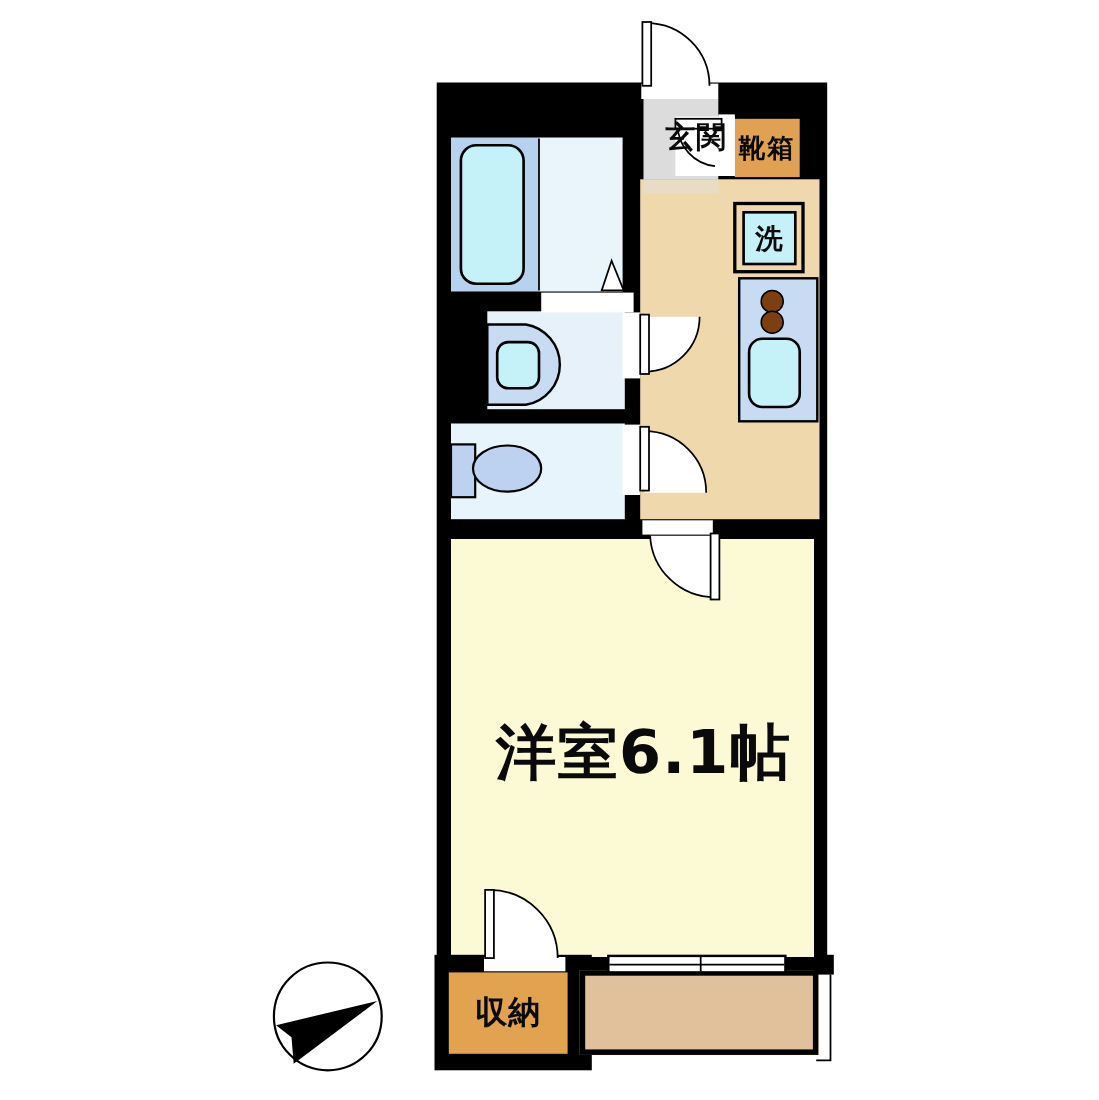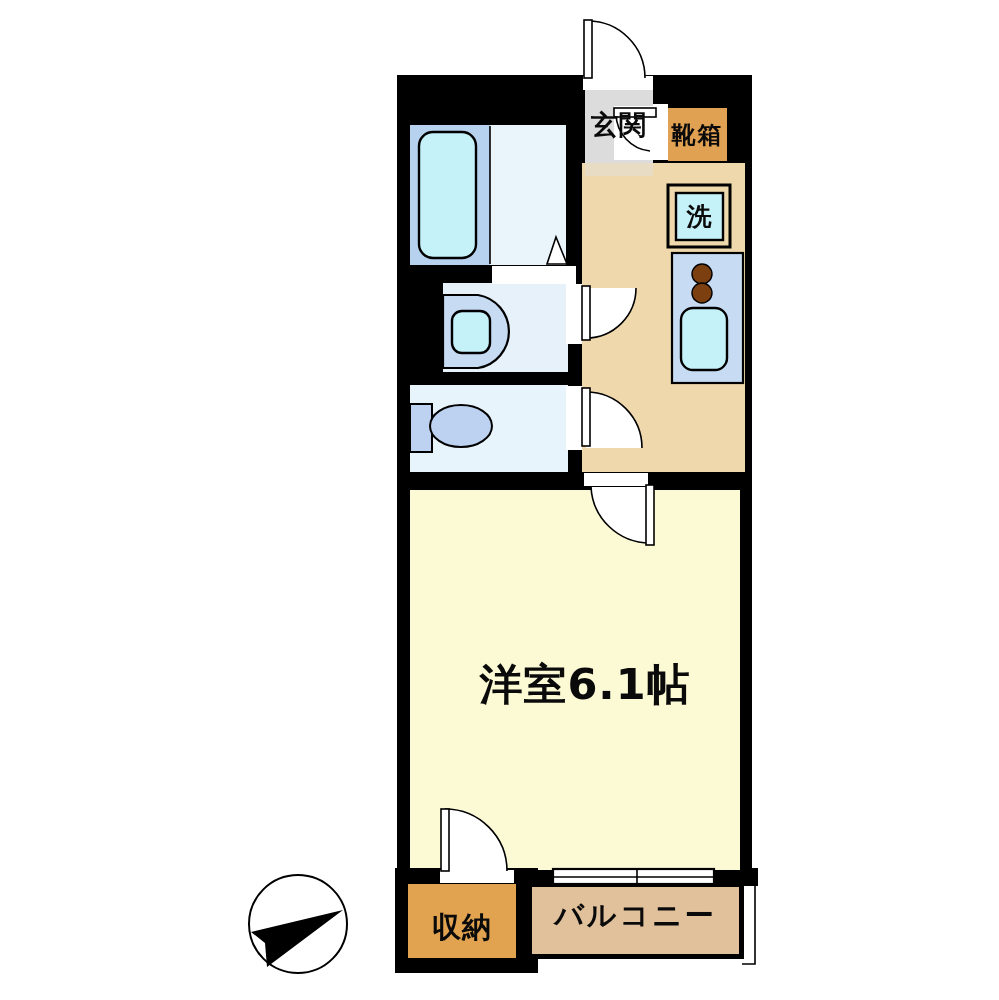--- a/index.html
+++ b/index.html
@@ -99,20 +99,19 @@
     <line class="thin" x1="637" y1="870" x2="637" y2="883"></line>
 
     <polyline class="thin" points="755,886 755,964 742,964"></polyline>
 
     <g>
       <circle cx="298" cy="924" r="49" fill="#ffffff" stroke="#000" stroke-width="2"></circle>
       <polygon points="343,910 251,932 265,943 267,967" fill="#000"></polygon>
     </g>
   </svg>
 
-  <div class="label" style="left:585px;top:95px;width:68px;height:60px;font-size:27px;">玄関</div>
+  <div class="label" style="left:599px;top:95px;width:68px;height:60px;font-size:27px;">玄関</div>
   <div class="label" style="left:668px;top:108px;width:59px;height:53px;font-size:24px;letter-spacing:2px;">靴箱</div>
   <div class="label" style="left:676px;top:193px;width:47px;height:47px;font-size:25px;">洗</div>
-  <div class="label" style="left:420px;top:655px;width:330px;height:60px;font-size:43px;letter-spacing:1px;">洋室6.1帖</div>
-  <div class="label" style="left:408px;top:884px;width:108px;height:88px;font-size:29px;">収納</div>
-  <div class="label" style="left:527px;top:882px;width:217px;height:67px;font-size:29px;letter-spacing:3px;">バルコニー</div>
+  <div class="label" style="left:420px;top:655px;width:330px;height:60px;font-size:55px;letter-spacing:1px;">洋室6.1帖</div>
+  <div class="label" style="left:408px;top:884px;width:108px;height:74px;font-size:29px;">収納</div>
 
 </div>
 
 </body></html>

